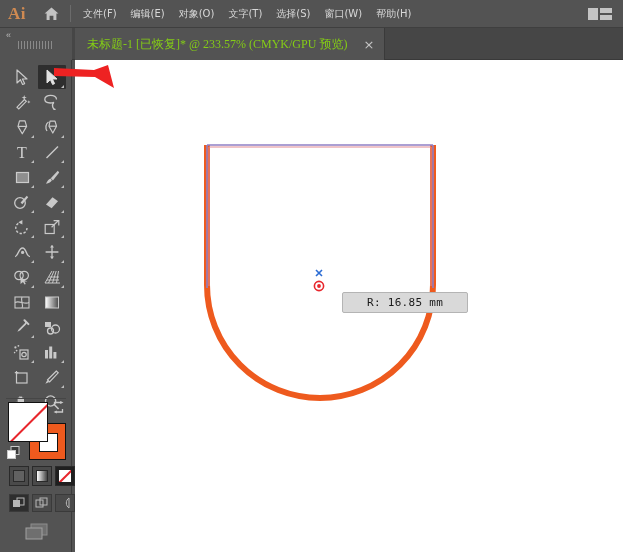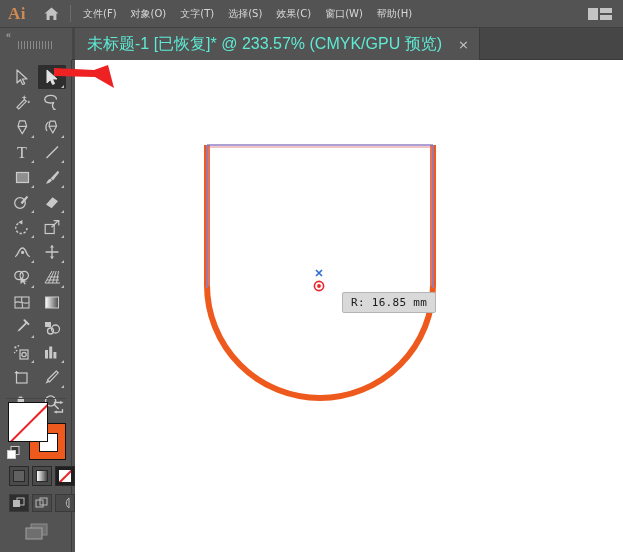--- a/index.html
+++ b/index.html
@@ -42,22 +42,22 @@
   #collapse-arrows { font-size:9px; color:#b9b9b9; letter-spacing:-1px; }
   #tool-grip {
     position:absolute; left:18px; top:13px; width:36px; height:8px;
     background:repeating-linear-gradient(90deg,#8a8a8a 0 1px,transparent 1px 3px);
   }
   #doc-tab {
     position:absolute; left:75px; top:0; height:32px;
     background:#535353; display:flex; align-items:center;
     padding:0 6px 0 12px; border-right:1px solid #3a3a3a;
   }
-  #doc-tab-title { font-size:16px; color:#5eead4; white-space:nowrap;
-    font-family:Liberation Sans, sans-serif; }
+  #doc-tab-title { font-size:12px; color:#84cc16; white-space:nowrap;
+    font-family:Liberation Serif, serif; }
   #doc-tab-close {
     margin-left:12px; font-size:13px; color:#c6c6c6; line-height:1;
     padding:0 4px; font-family:"DejaVu Sans",sans-serif;
   }
 
   
   #toolbar {
     position:absolute; left:0; top:60px; width:72px; height:492px;
     background:#535353; border-right:1px solid #3b3b3b;
   }
@@ -107,45 +107,45 @@
   
   #canvas {
     position:absolute; left:75px; top:60px; width:548px; height:492px;
     background:#ffffff; overflow:hidden;
   }
   #artwork { position:absolute; left:0; top:0; width:548px; height:492px; }
 
   #tooltip {
     position:absolute; left:267px; top:232px;
     background:#d9d9d9; border:1px solid #b4b4b4; border-radius:2px;
-    padding:3px 8px; font-family:"DejaVu Sans Mono","Liberation Mono",monospace;
+    padding:3px 24px; font-family:"DejaVu Sans Mono","Liberation Mono",monospace;
     font-size:11px; color:#1a1a1a; white-space:nowrap; letter-spacing:.3px;
   }
 
   
   #annot-arrow { position:absolute; left:48px; top:58px; pointer-events:none; }
 </style>
 </head>
 <body>
 
 <div id="app">
 
   <div id="menubar">
     <div id="ai-logo">Ai</div>
     <div id="home-btn">
       <svg width="17" height="16" viewBox="0 0 17 16">
         <path d="M8.5 1.6 L1.6 7.4 H3.6 V14 H6.6 V9.8 H10.4 V14 H13.4 V7.4 H15.4 Z" fill="#c3c3c3"></path>
       </svg>
     </div>
     <div class="menu-sep"></div>
     <div class="menu-item">文件(F)</div>
+    <div class="menu-item">编辑(E)</div>
     <div class="menu-item">对象(O)</div>
     <div class="menu-item">文字(T)</div>
     <div class="menu-item">选择(S)</div>
-    <div class="menu-item">效果(C)</div>
     <div class="menu-item">窗口(W)</div>
     <div class="menu-item">帮助(H)</div>
 
     <div id="ws-switch">
       <svg width="26" height="16" viewBox="0 0 26 16">
         <rect x="0" y="2" width="10" height="12" fill="#c4c4c4"></rect>
         <rect x="12" y="2" width="12" height="5" fill="#c4c4c4"></rect>
         <rect x="12" y="9" width="12" height="5" fill="#c4c4c4"></rect>
       </svg>
     </div>

